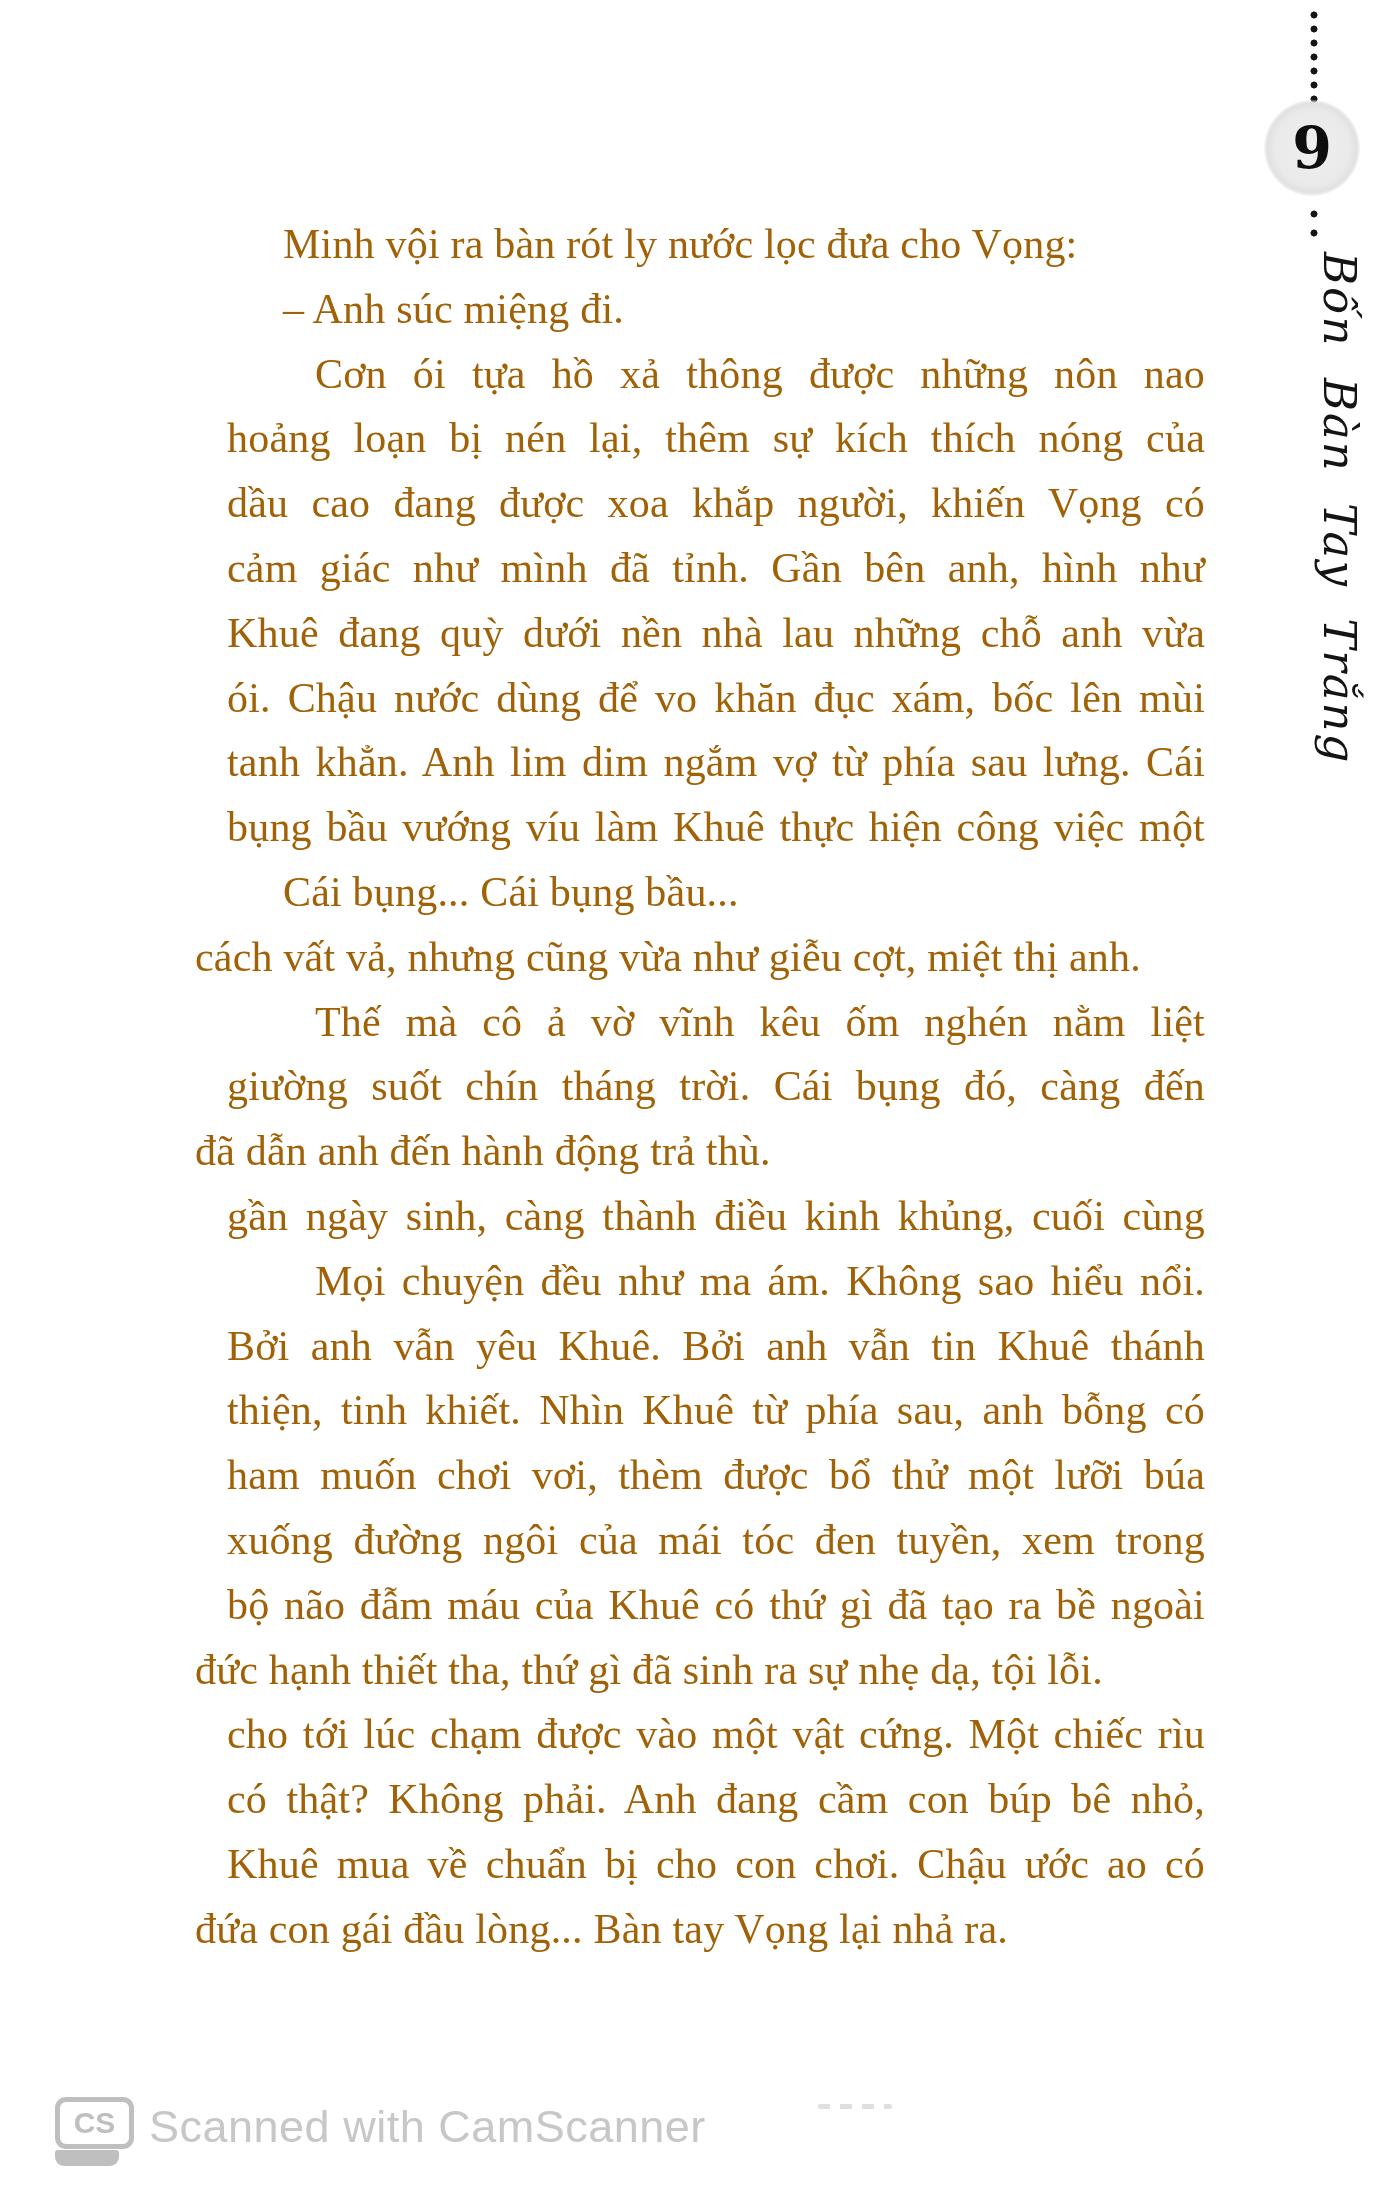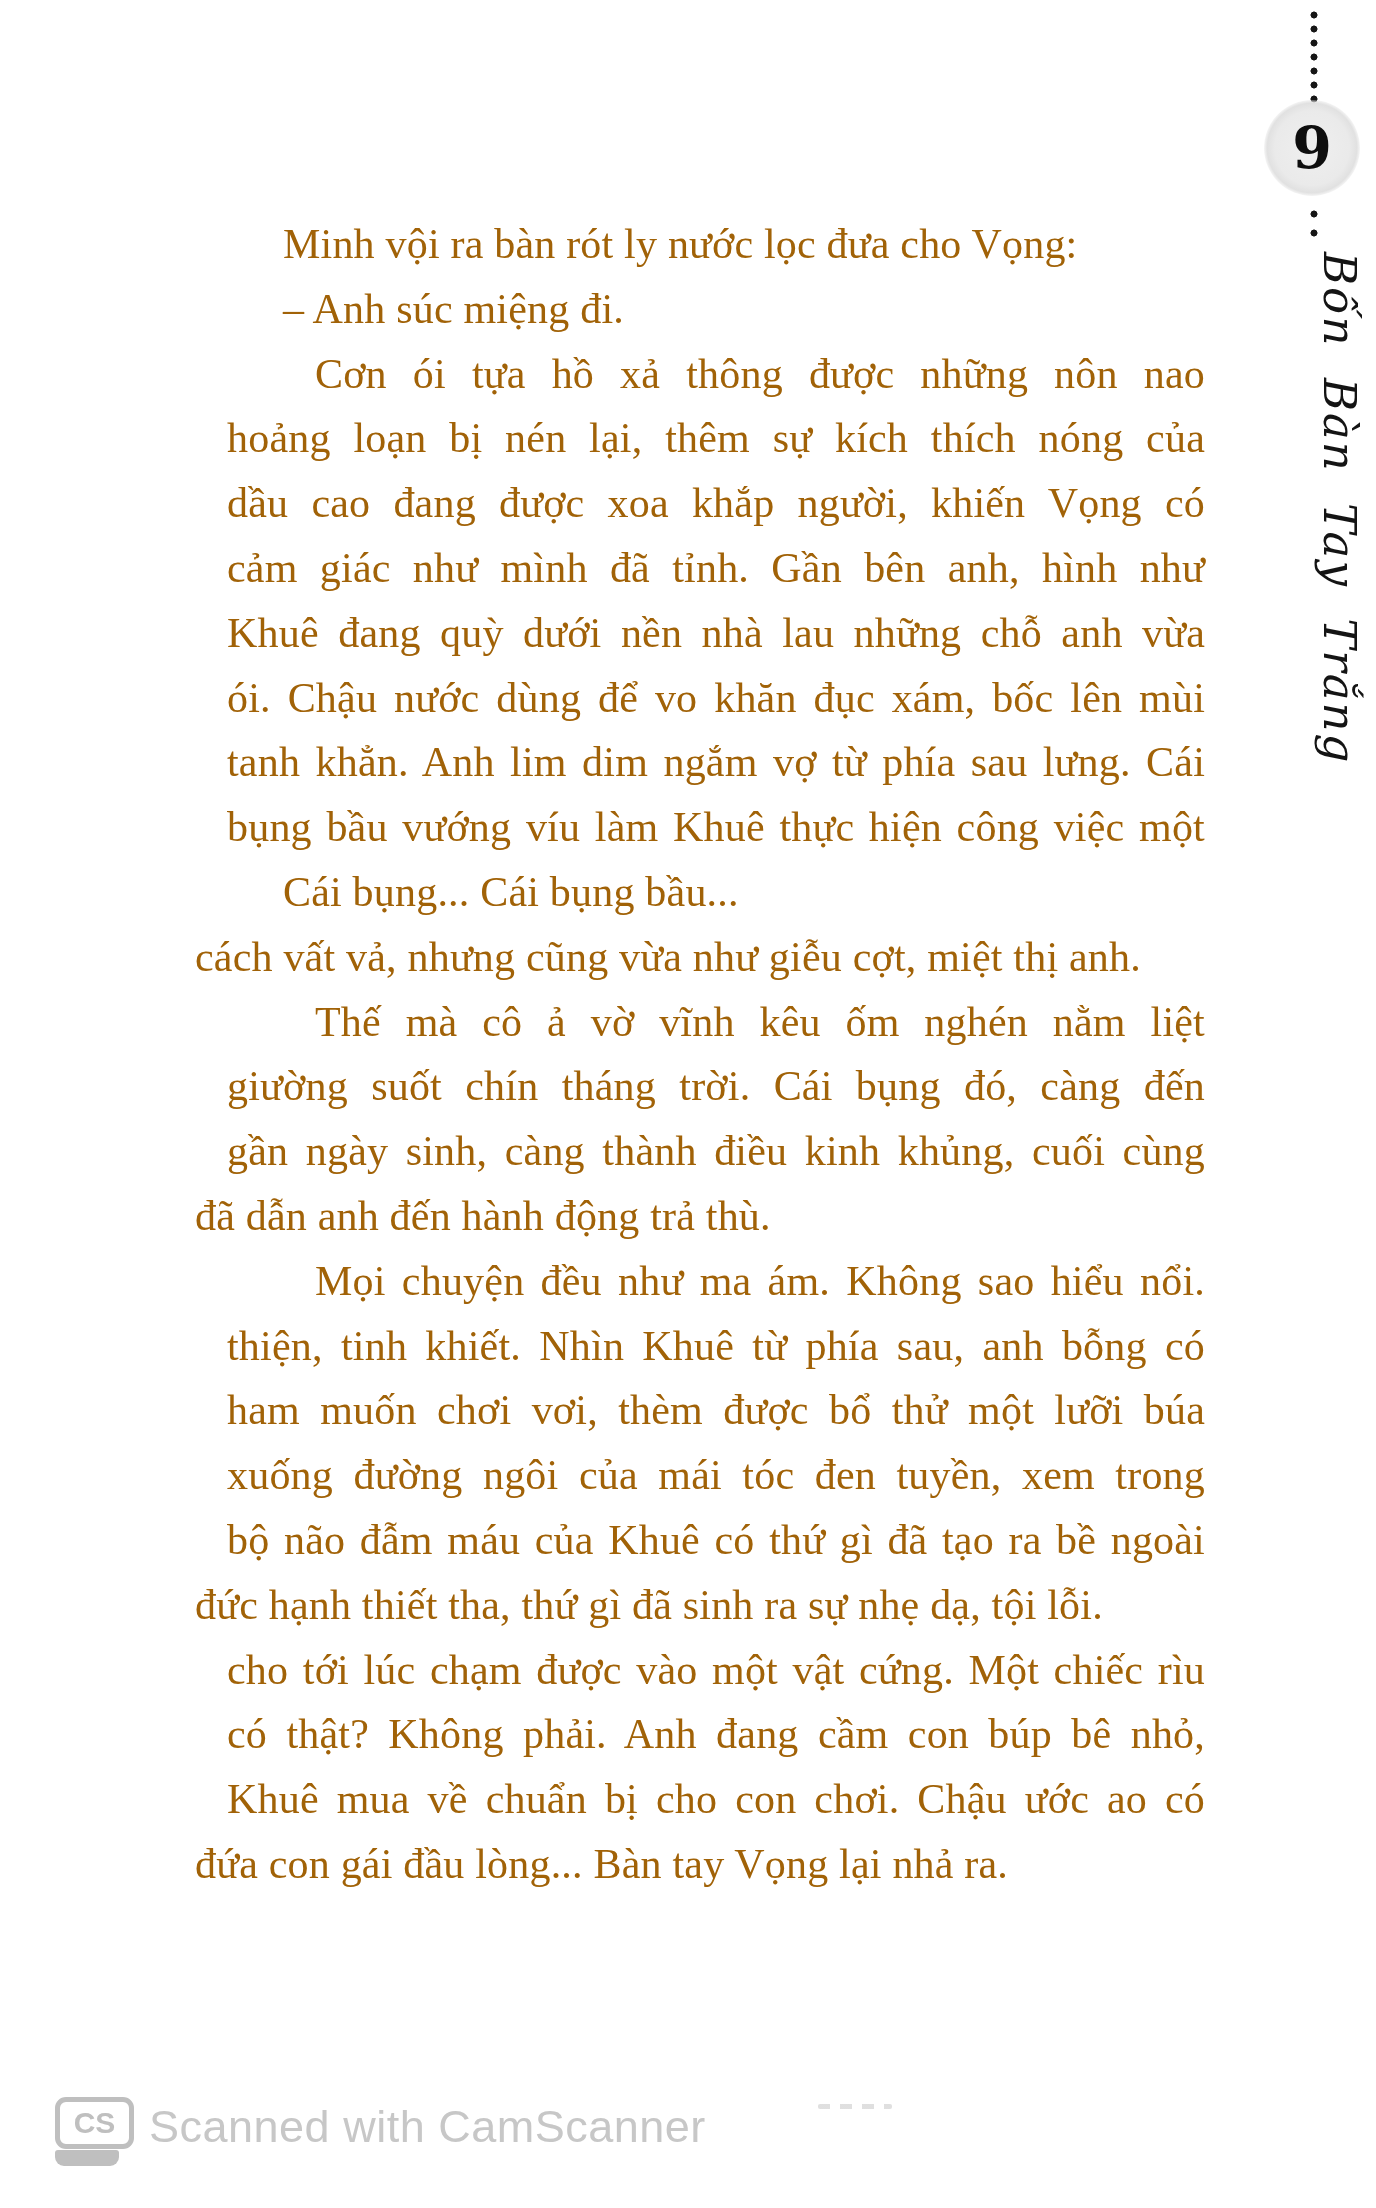--- a/index.html
+++ b/index.html
@@ -107,23 +107,24 @@
       <div class="line justify">dầu cao đang được xoa khắp người, khiến Vọng có</div>
       <div class="line justify">cảm giác như mình đã tỉnh. Gần bên anh, hình như</div>
       <div class="line justify">Khuê đang quỳ dưới nền nhà lau những chỗ anh vừa</div>
       <div class="line justify">ói. Chậu nước dùng để vo khăn đục xám, bốc lên mùi</div>
       <div class="line justify">tanh khẳn. Anh lim dim ngắm vợ từ phía sau lưng. Cái</div>
       <div class="line justify">bụng bầu vướng víu làm Khuê thực hiện công việc một</div>
       <div class="line indent">Cái bụng... Cái bụng bầu...</div>
       <div class="line">cách vất vả, nhưng cũng vừa như giễu cợt, miệt thị anh.</div>
       <div class="line indent justify">Thế mà cô ả vờ vĩnh kêu ốm nghén nằm liệt</div>
       <div class="line justify">giường suốt chín tháng trời. Cái bụng đó, càng đến</div>
+      <div class="line">đã dẫn anh đến hành động trả thù.</div>
       <div class="line justify">gần ngày sinh, càng thành điều kinh khủng, cuối cùng</div>
-      <div class="line">đã dẫn anh đến hành động trả thù.</div>
       <div class="line indent justify">Mọi chuyện đều như ma ám. Không sao hiểu nổi.</div>
+      <div class="line justify">Bởi anh vẫn yêu Khuê. Bởi anh vẫn tin Khuê thánh</div>
       <div class="line justify">thiện, tinh khiết. Nhìn Khuê từ phía sau, anh bỗng có</div>
       <div class="line justify">ham muốn chơi vơi, thèm được bổ thử một lưỡi búa</div>
       <div class="line justify">xuống đường ngôi của mái tóc đen tuyền, xem trong</div>
       <div class="line justify">bộ não đẫm máu của Khuê có thứ gì đã tạo ra bề ngoài</div>
       <div class="line">đức hạnh thiết tha, thứ gì đã sinh ra sự nhẹ dạ, tội lỗi.</div>
       <div class="line justify">cho tới lúc chạm được vào một vật cứng. Một chiếc rìu</div>
       <div class="line justify">có thật? Không phải. Anh đang cầm con búp bê nhỏ,</div>
       <div class="line justify">Khuê mua về chuẩn bị cho con chơi. Chậu ước ao có</div>
       <div class="line">đứa con gái đầu lòng... Bàn tay Vọng lại nhả ra.</div>
     </div>

